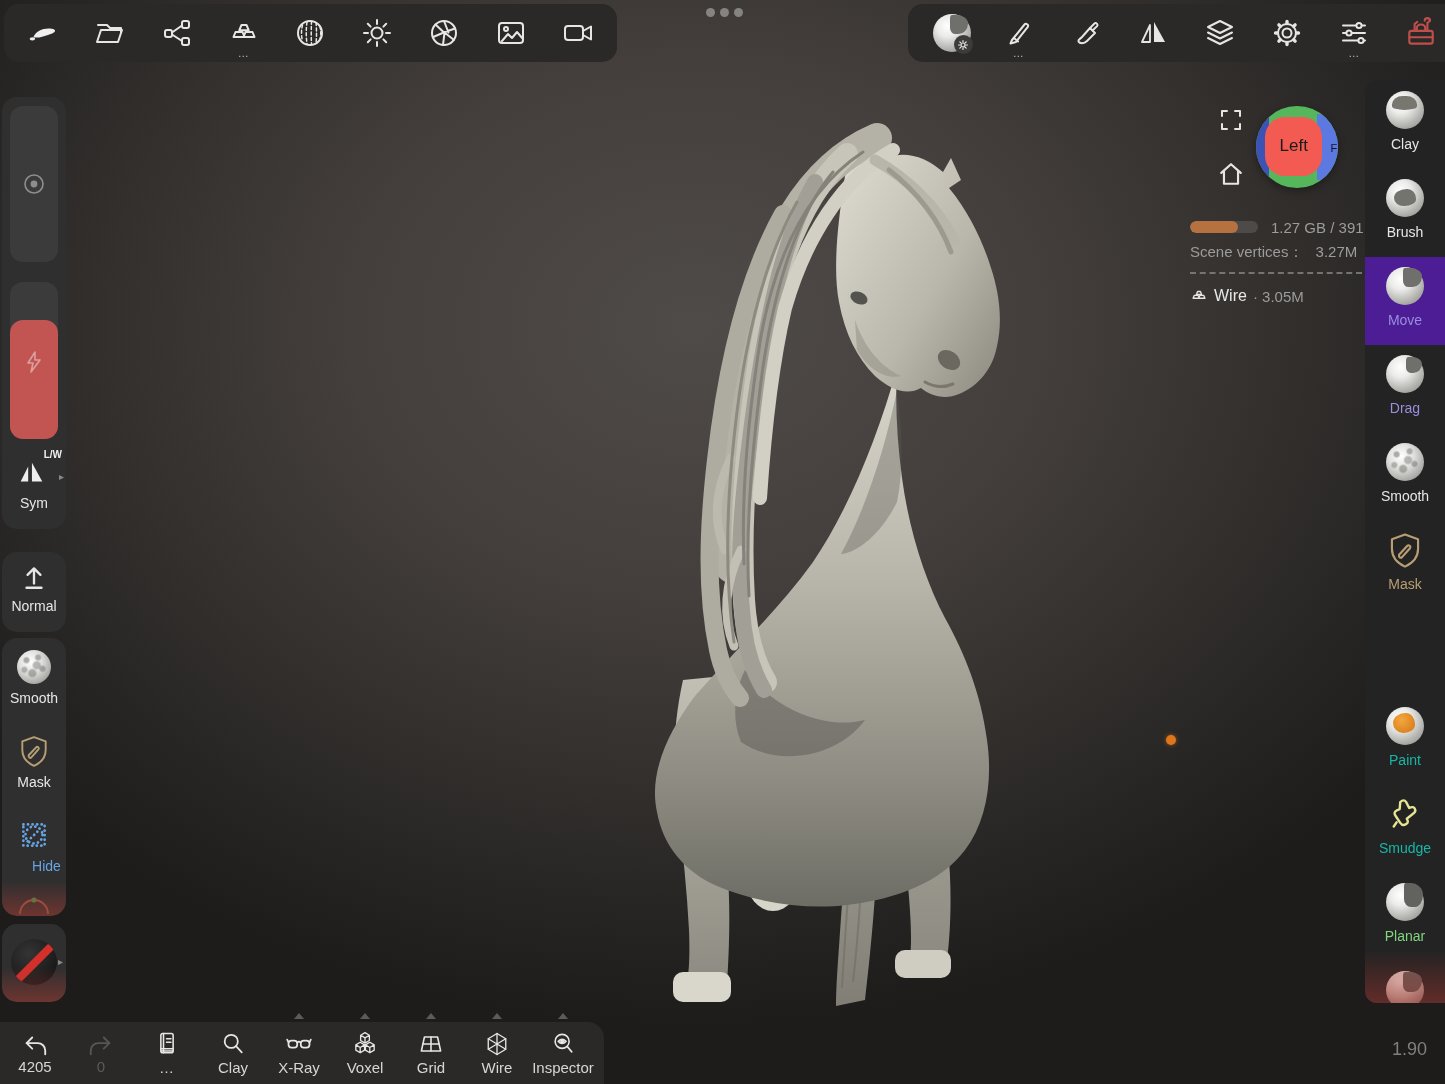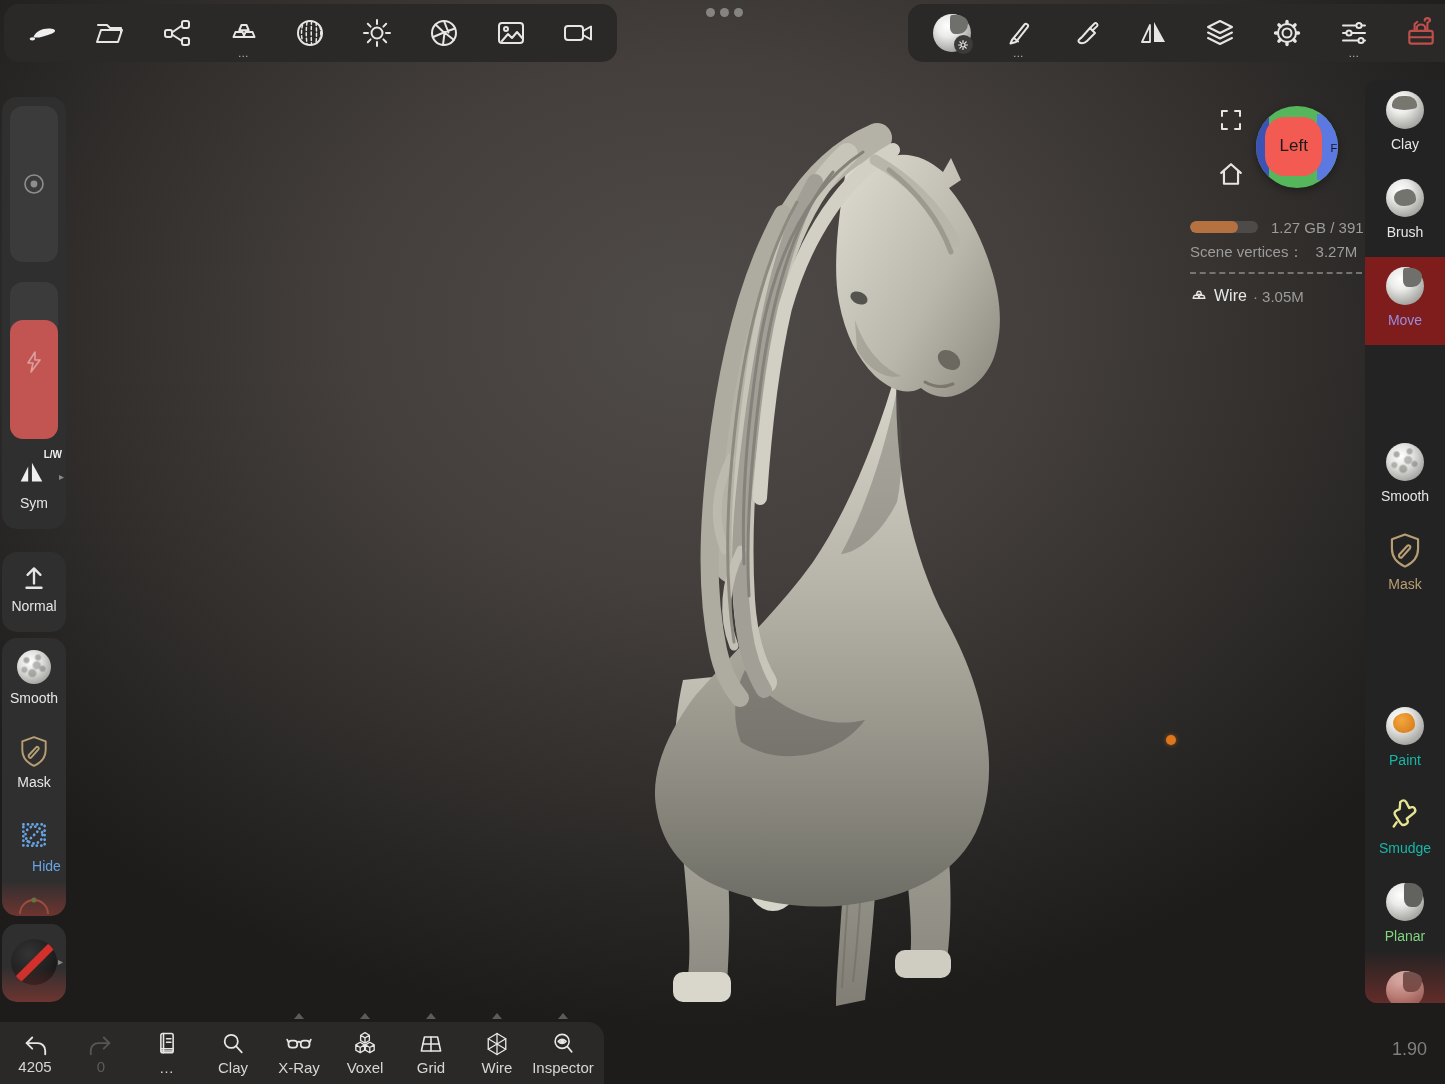--- a/index.html
+++ b/index.html
@@ -46,21 +46,21 @@
   .sphere.pink .scoop{left:46%;top:2%;width:48%;height:52%;border-radius:15% 85% 70% 40%/30% 60% 75% 45%;background:#6a5b57;}
 
   
   .rpanel{position:absolute;left:1365px;top:80px;width:80px;height:923px;background:#242323;
      border-radius:12px 0 0 12px;overflow:hidden;}
   .rpanel::after{content:"";position:absolute;left:0;right:0;bottom:0;height:52px;
      background:linear-gradient(to bottom,rgba(140,45,40,0),rgba(150,52,46,.55));pointer-events:none;}
   .tool{position:absolute;left:0;width:80px;height:88px;display:flex;flex-direction:column;
      align-items:center;justify-content:flex-start;padding-top:10px;box-sizing:border-box;}
   .tool .lbl{margin-top:7px;font-size:14px;color:#e6e6e6;}
-  .tool.selected{background:#7f1d1d;}
+  .tool.selected{background:#4c1d95;}
   .lbl.purple{color:#988ddf;} .lbl.tan{color:#b89f73;} .lbl.yellow{color:#14b8a6;} .lbl.green{color:#7fd67f;}
 
   
   .card{position:absolute;left:2px;width:64px;background:#302f2f;border-radius:15px;}
   .rail{position:absolute;left:8px;width:48px;background:#3c3b3b;border-radius:13px;}
   .railfill{position:absolute;left:0;width:48px;background:#c25552;border-radius:13px;}
   .lp-item{position:absolute;left:0;width:64px;display:flex;flex-direction:column;align-items:center;}
   .lp-item .lbl{margin-top:6px;font-size:14px;color:#e6e6e6;}
   .lbl.blue{color:#66a4e4;margin-left:25px;}
   .redfade{position:absolute;left:0;right:0;bottom:0;height:34px;border-radius:0 0 15px 15px;
@@ -374,20 +374,26 @@
         <span class="scoop"></span>
       </div>
     <span class="lbl">Brush</span>
   </div>
   <div class="tool selected" style="top:177px">
     <div class="sphere move s38">
         <span class="scoop"></span>
       </div>
     <span class="lbl purple">Move</span>
   </div>
+  <div class="tool" style="top:265px">
+    <div class="sphere drag s38">
+        <span class="scoop"></span>
+      </div>
+    <span class="lbl purple">Drag</span>
+  </div>
   <div class="tool" style="top:353px">
     <div class="sphere smoothtex s38">
         <span class="scoop"></span>
       </div>
     <span class="lbl">Smooth</span>
   </div>
   <div class="tool" style="top:441px">
     <svg width="38" height="38" viewBox="0 0 32 32" style="stroke:#b89f73;stroke-width:1.8;fill:none;stroke-linecap:round;stroke-linejoin:round">
         <path d="M16 3 L27 7 V15 Q27 25 16 30 Q5 25 5 15 V7 Z"></path>
         <path d="M11 20 L18 12.5 c1.2-1.3 3.3.6 2.2 2 L13.5 22 c-1 1-3 .4-2.5-2 Z"></path>

